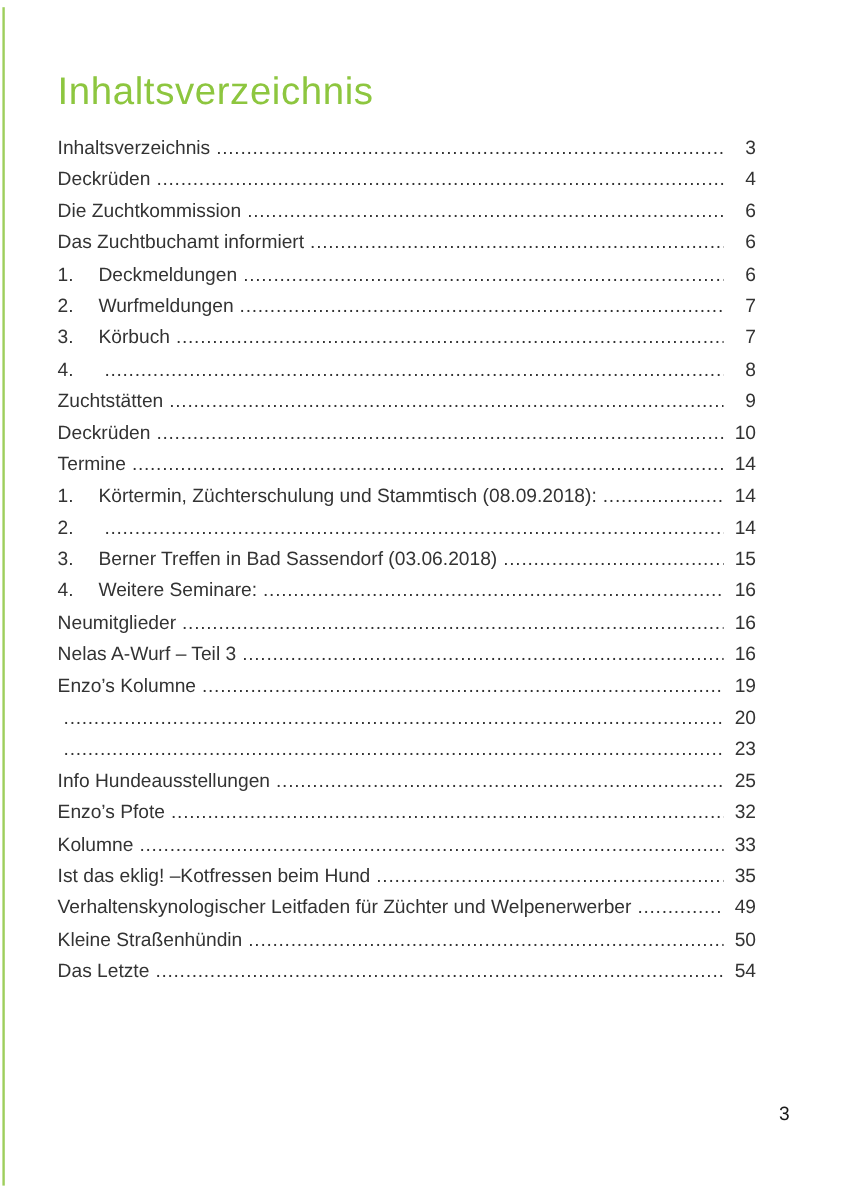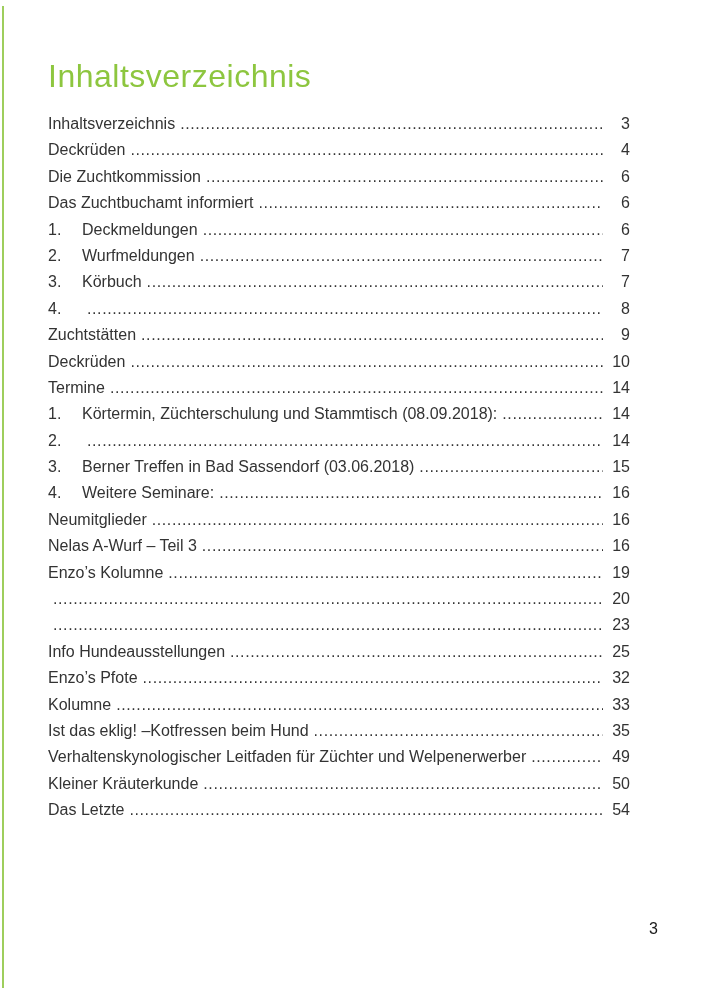--- a/index.html
+++ b/index.html
@@ -239,21 +239,21 @@
 
   <div class="toc-row">
 
     <span class="toc-label">Verhaltenskynologischer Leitfaden für Züchter und Welpenerwerber</span>
     <span class="toc-dots">....................................................................................................................................................................................................................................................................</span>
     <span class="toc-page">49</span>
   </div>
 
   <div class="toc-row">
 
-    <span class="toc-label">Kleiner Kräuterkunde</span>
+    <span class="toc-label">Kleine Straßenhündin</span>
     <span class="toc-dots">....................................................................................................................................................................................................................................................................</span>
     <span class="toc-page">50</span>
   </div>
 
   <div class="toc-row">
 
     <span class="toc-label">Das Letzte</span>
     <span class="toc-dots">....................................................................................................................................................................................................................................................................</span>
     <span class="toc-page">54</span>
   </div>

